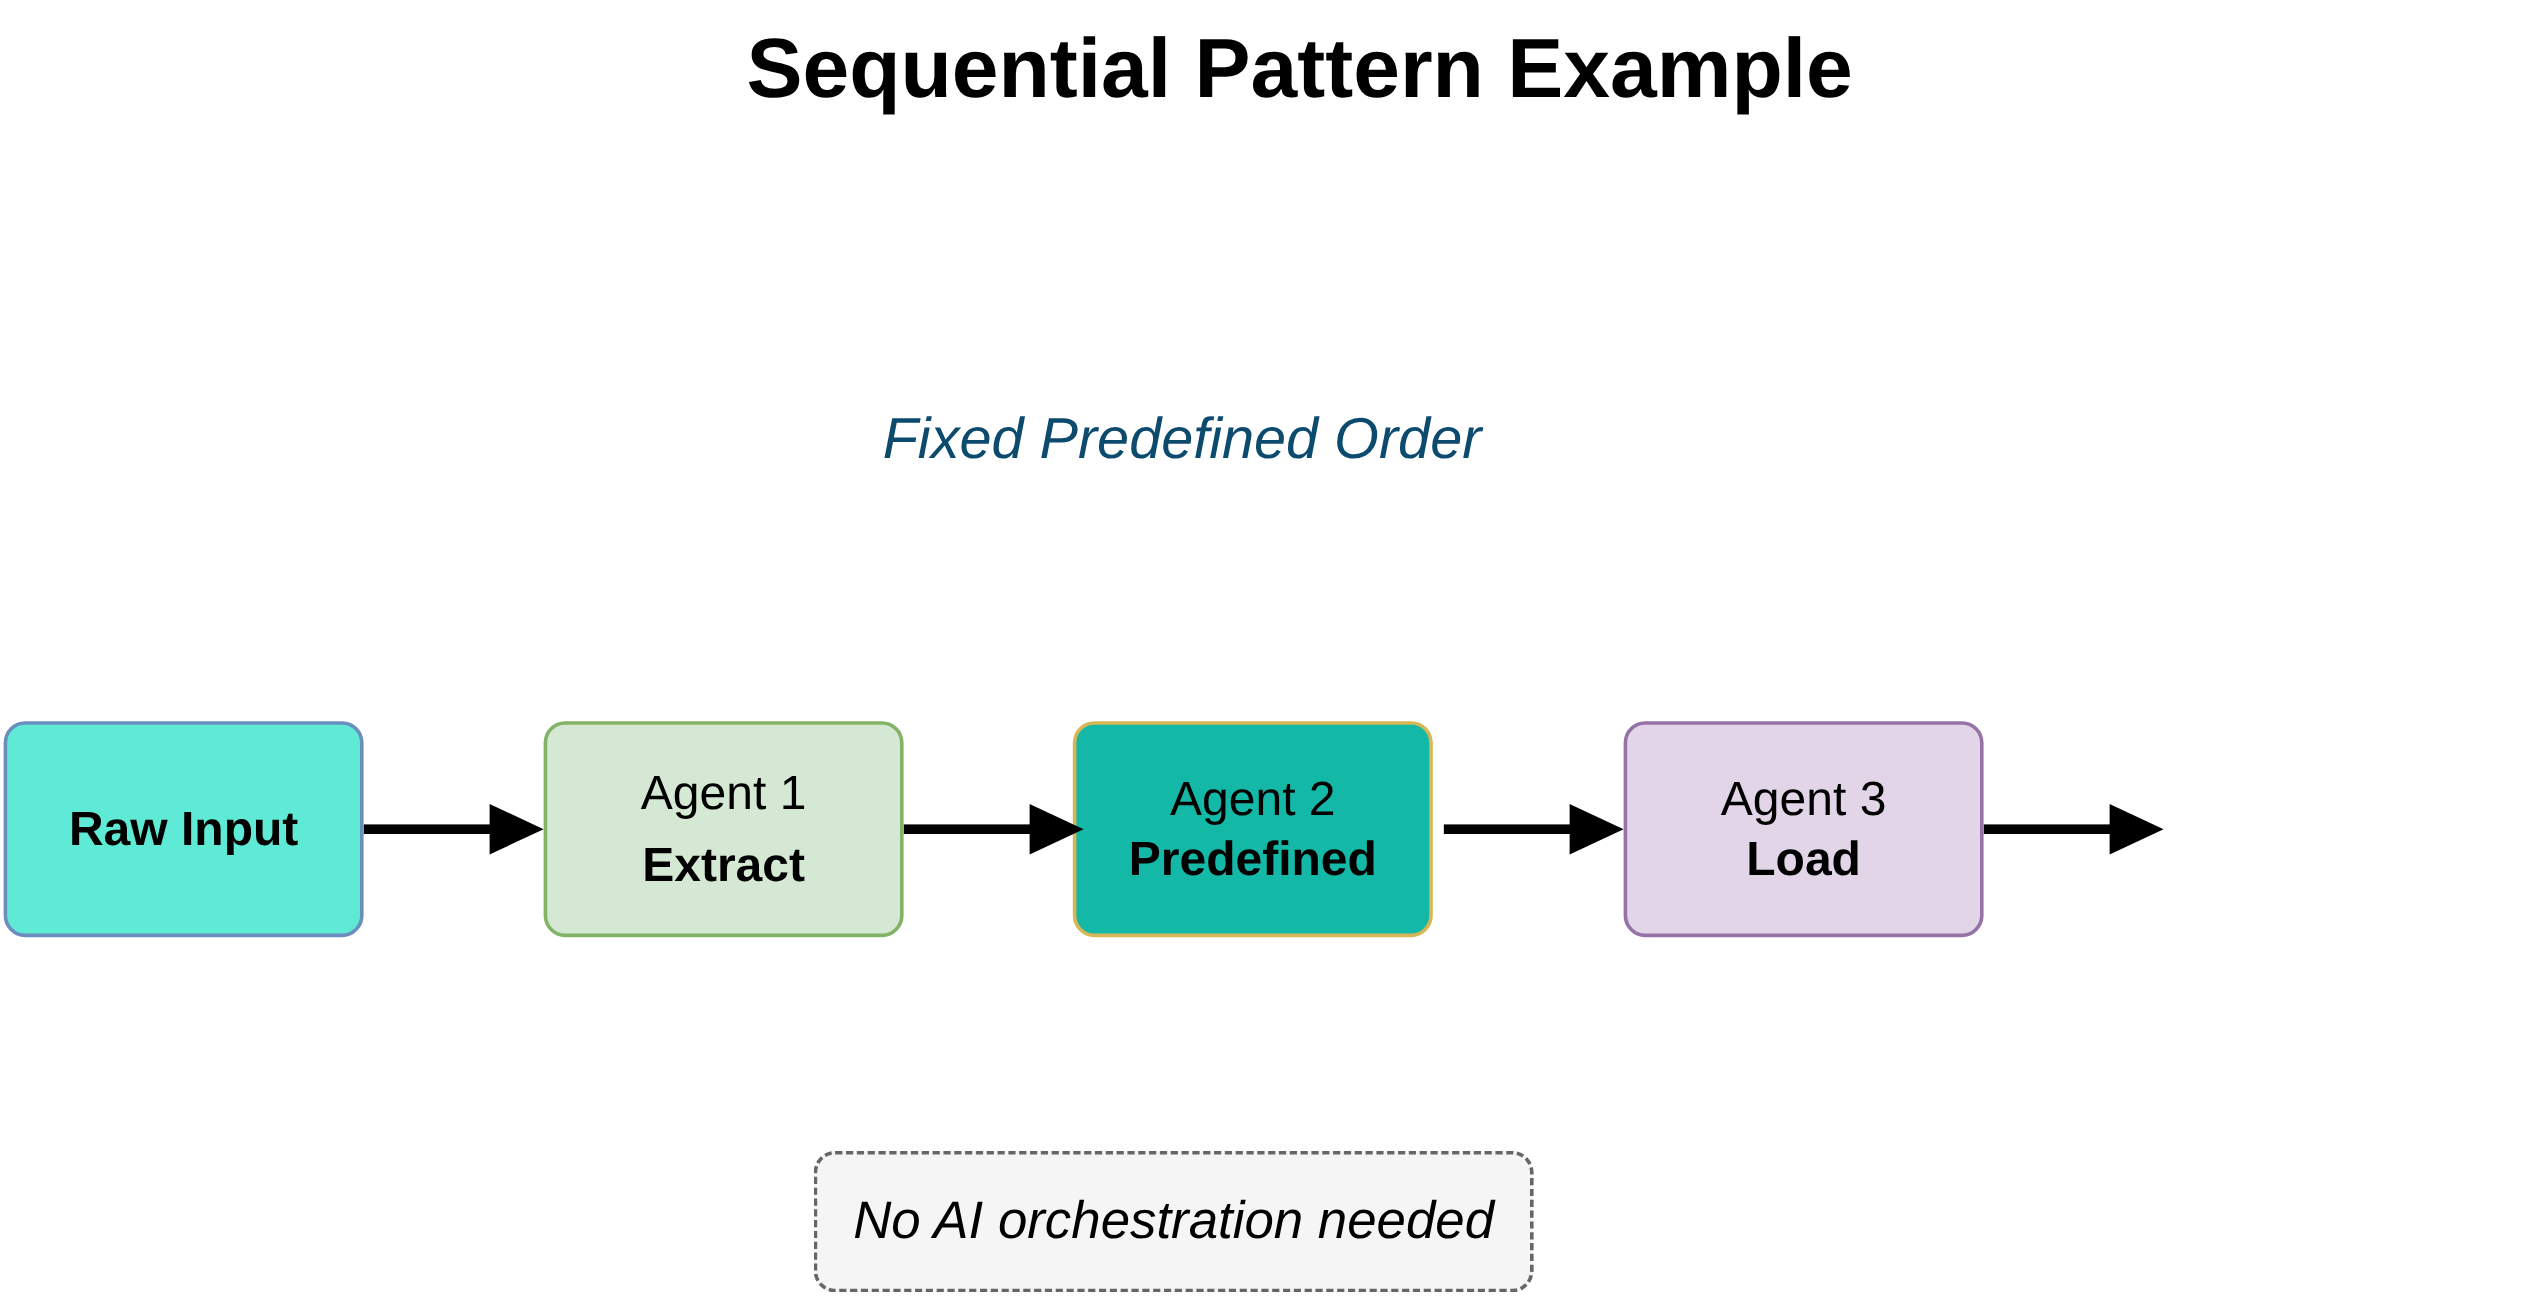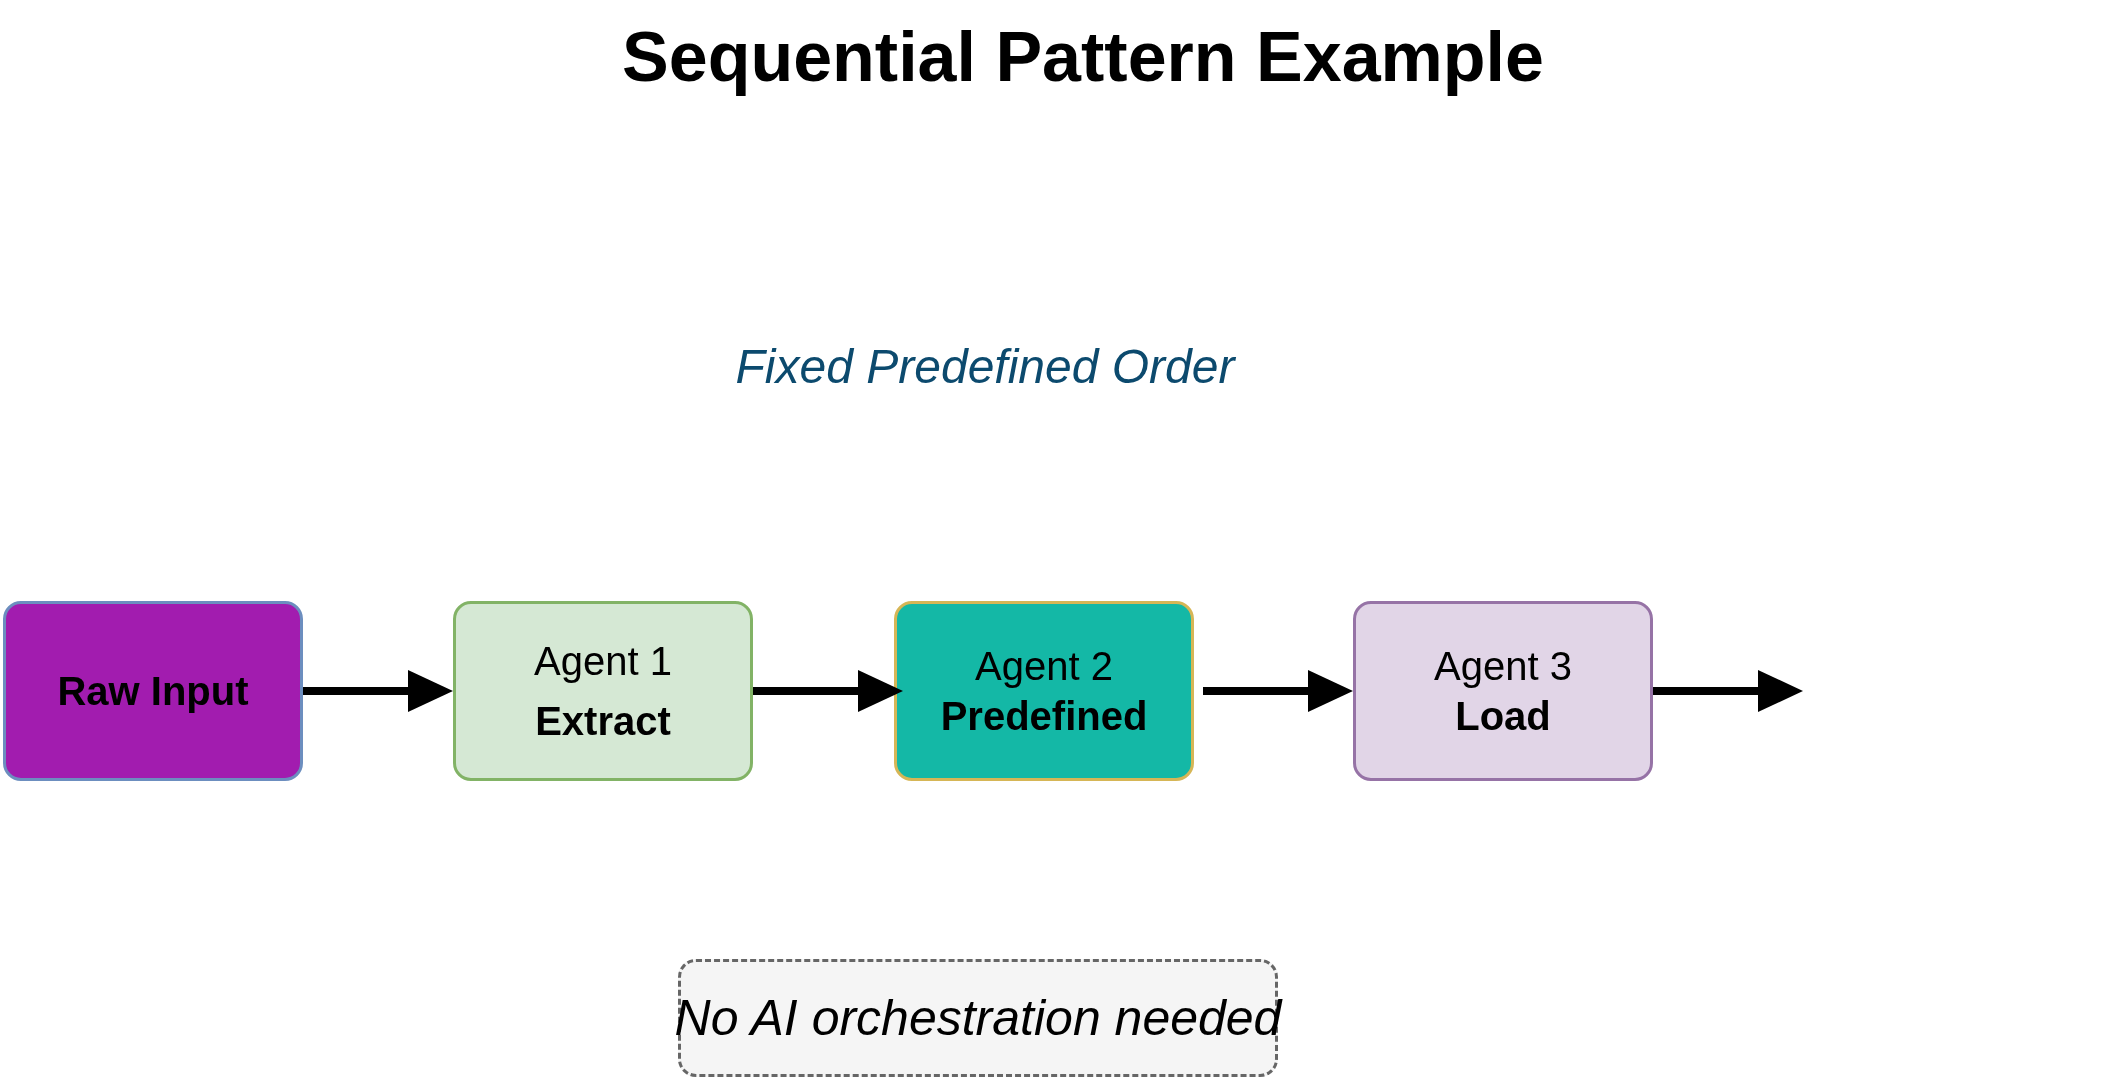--- a/index.html
+++ b/index.html
@@ -64,38 +64,38 @@
     top: 959px;
     width: 600px;
     height: 118px;
     box-sizing: border-box;
     border: 3px dashed #666666;
     border-radius: 18px;
     background: #f5f5f5;
     display: flex;
     align-items: center;
     justify-content: center;
-    font-size: 50px;
+    font-size: 44px;
     font-style: italic;
     color: #000000;
     white-space: nowrap;
   }
 </style>
 </head>
 <body>
 
 <div id="canvas">
   <div class="page-title" style="color: rgb(0, 0, 0);">Sequential Pattern Example</div>
 
   <div class="subtitle" style="color: #0c4a6e;">Fixed Predefined Order</div>
 
   <div class="note-box" style="background: rgb(245, 245, 245); border-color: rgb(102, 102, 102); color: rgb(0, 0, 0);">
     <span>No AI orchestration needed</span>
   </div>
-<div class="node" style="left: 3px; width: 300px; background: #a21caf; border-color: rgb(108, 142, 191); border-width: 3px;">
+<div class="node" style="left: 3px; width: 300px; background: #5eead4; border-color: rgb(108, 142, 191); border-width: 3px;">
       <div style="font-weight: bold;">Raw Input</div>
     </div>
     <div class="node" style="left: 453px; width: 300px; background: rgb(213, 232, 212); border-color: rgb(130, 179, 102); border-width: 3px; gap: 10px;">
       <div style="font-weight: normal;">Agent 1</div>
       <div style="font-weight: bold;">Extract</div>
     </div>
     <div class="node" style="left: 894px; width: 300px; background: #14b8a6; border-color: rgb(214, 182, 86); border-width: 3px;">
       <div style="font-weight: normal;">Agent 2</div>
       <div style="font-weight: bold;">Predefined</div>
     </div>

